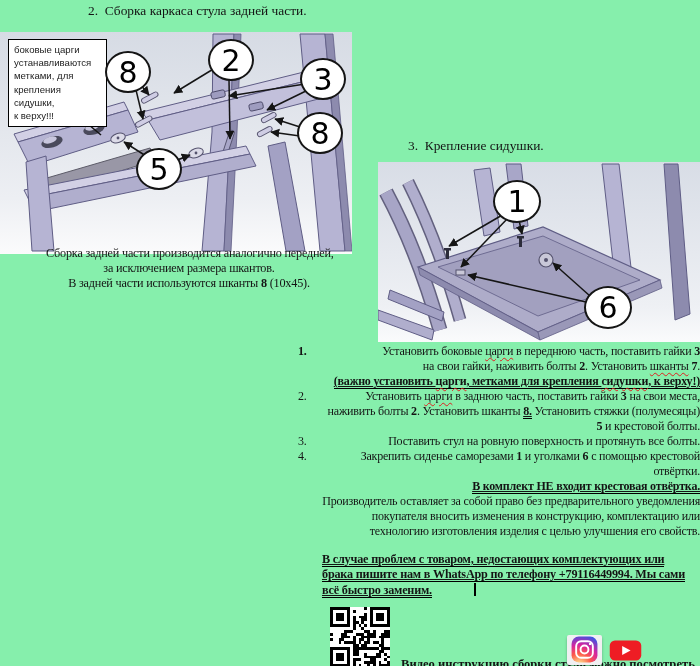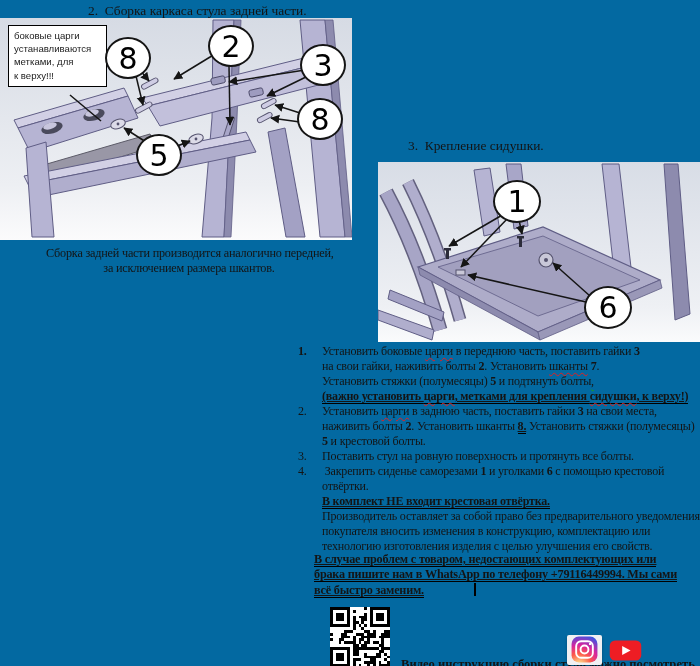--- a/index.html
+++ b/index.html
@@ -1,16 +1,16 @@
 <!DOCTYPE html>
 <html><head>
 <meta charset="utf-8">
 <style>
   html,body{margin:0;padding:0;}
-  #page{position:relative;width:700px;height:666px;background:#0369a1;overflow:hidden;
+  #page{position:relative;width:700px;height:666px;background:#86efac;overflow:hidden;
         font-family:"Liberation Serif",serif;color:#141414;}
   .abs{position:absolute;}
 
   
   .sec-title{font-size:13.4px;white-space:pre;}
 
   
   .diagram{position:absolute;overflow:hidden;}
   .diagram svg{position:absolute;left:0;top:0;}
 
@@ -34,24 +34,24 @@
 
   
   #caption{left:0;top:246px;width:332px;text-align:center;font-size:12.2px;}
   #caption .tl{white-space:pre;line-height:15.2px;margin-left:46px;}
 
   
   #steps{left:298px;top:344px;width:402px;font-size:12px;}
   .step-row{display:flex;}
   .step-num{width:24px;flex:none;}
   .step-num .tl{line-height:15px;}
-  .step-body{flex:1;}
-
-  
-  #warranty{left:314px;top:552px;width:375px;font-size:12.2px;}
+  .step-body{flex:1;text-align:right;}
+
+  
+  #warranty{left:322px;top:552px;width:375px;font-size:12.2px;}
   #warranty .tl{line-height:15.4px;}
   #text-cursor{left:474px;top:583px;width:1.5px;height:13px;background:#000;}
 
   
   #qr-code{left:330px;top:607px;width:60px;height:60px;}
   #qr-caption{left:401px;top:608px;width:296px;font-size:12.6px;font-weight:bold;margin-top:48px;}
   #qr-caption .tl{line-height:17.5px;}
 
   
   #ig-tile{left:567px;top:635px;width:35px;height:30px;background:#f0f0f2;
@@ -59,21 +59,21 @@
   #instagram-icon{left:571px;top:636px;width:27px;height:27px;}
   #youtube-icon{left:609px;top:640px;width:33px;height:21px;}
 </style>
 </head>
 <body>
 
 <div id="page">
 
   <div class="abs sec-title" style="left:88px;top:3px;">2.  Сборка каркаса стула задней части.</div>
 
-  <div class="diagram" id="diagram-back" style="left:0;top:18px;width:392px;height:222px;">
+  <div class="diagram" id="diagram-back" style="left:0;top:32px;width:392px;height:222px;">
     <svg width="352" height="222" viewBox="0 0 352 222">
       <defs>
         <linearGradient id="bg1" x1="0" y1="0" x2="0" y2="1">
           <stop offset="0" stop-color="#d6dbe4"></stop>
             <stop offset="0.75" stop-color="#edeff3"></stop>
             <stop offset="1" stop-color="#fbfbfc"></stop>
         </linearGradient>
         <marker id="ar1" markerWidth="7" markerHeight="7" refX="5.5" refY="3" orient="auto">
           <path d="M0,0 L6,3 L0,6 Z" fill="#151515"></path>
         </marker>
@@ -132,33 +132,35 @@
       <line x1="300" y1="95" x2="275" y2="87" stroke="#151515" stroke-width="1.5" marker-end="url(#ar1)"></line>
       <line x1="300" y1="104" x2="271" y2="100" stroke="#151515" stroke-width="1.5" marker-end="url(#ar1)"></line>
       <line x1="146" y1="124" x2="124" y2="110" stroke="#151515" stroke-width="1.5" marker-end="url(#ar1)"></line>
       <line x1="172" y1="130" x2="190" y2="123" stroke="#151515" stroke-width="1.5" marker-end="url(#ar1)"></line>
     </svg>
 
     <div id="note-box">
         <div>боковые царги</div>
         <div>устанавливаются</div>
         <div>метками, для</div>
+        <div>крепления сидушки,</div>
         <div>к верху!!!</div>
       </div>
 
   <div class="callout" style="width: 46px; height: 42px; left: 105px; top: 19px; font-size: 30px;">8</div>
       <div class="callout" style="width: 46px; height: 42px; left: 208px; top: 7px; font-size: 30px;">2</div>
       <div class="callout" style="width: 46px; height: 42px; left: 300px; top: 26px; font-size: 30px;">3</div>
       <div class="callout" style="width: 46px; height: 42px; left: 297px; top: 80px; font-size: 30px;">8</div>
       <div class="callout" style="width: 46px; height: 42px; left: 136px; top: 116px; font-size: 30px;">5</div>
     </div>
 
   <div class="abs rich-block" id="caption">
       <div class="tl"><span>Сборка задней части производится аналогично передней,</span></div>
       <div class="tl"><span>за исключением размера шкантов.</span></div>
+      <div class="tl"><span>В задней части используются шканты </span><span class="sg-b">8</span><span> (10x45).</span></div>
     </div>
 
   <div class="abs sec-title" style="left:408px;top:138px;font-family:Liberation Serif, serif;">3.  Крепление сидушки.</div>
 
   <div class="diagram" id="diagram-seat" style="left:378px;top:162px;width:322px;height:180px;">
     <svg width="322" height="180" viewBox="0 0 322 180">
       <defs>
         <linearGradient id="bg2" x1="0" y1="0" x2="0" y2="1">
           <stop offset="0" stop-color="#d8dde6"></stop>
             <stop offset="0.8" stop-color="#eef0f4"></stop>
@@ -208,21 +210,20 @@
     </div>
 
   <div class="abs rich-block" id="steps">
       <div class="step-row">
         <div class="step-num">
           <div class="tl"><span class="sg-b">1.</span></div>
         </div>
         <div class="step-body">
           <div class="tl"><span>Установить боковые </span><span class="sq-r">царги</span><span> в переднюю часть, поставить гайки </span><span class="sg-b">3</span></div>
           <div class="tl"><span>на свои гайки, наживить болты </span><span class="sg-b">2</span><span>. Установить </span><span class="sq-r">шканты</span><span> </span><span class="sg-b">7</span><span>.</span></div>
-          <div class="tl"><span>Установить стяжки (полумесяцы) </span><span class="sg-b">5</span><span> и подтянуть болты</span><span class="sq-g">,</span></div>
           <div class="tl"><span class="sg-b sg-u">(важно установить </span><span class="sg-b sg-u sq-r">царги</span><span class="sg-b sg-u">, метками для крепления </span><span class="sg-b sg-u sq-r">сидушки</span><span class="sg-b sg-u">, к верху!)</span></div>
         </div>
       </div>
       <div class="step-row">
         <div class="step-num">
           <div class="tl"><span>2.</span></div>
         </div>
         <div class="step-body">
           <div class="tl"><span>Установить </span><span class="sq-r">царги</span><span> в заднюю часть, поставить гайки </span><span class="sg-b">3</span><span> на свои места,</span></div>
           <div class="tl"><span>наживить болты </span><span class="sg-b">2</span><span>. Установить шканты </span><span class="sg-b sg-u">8.</span><span> Установить стяжки (полумесяцы)</span></div>

